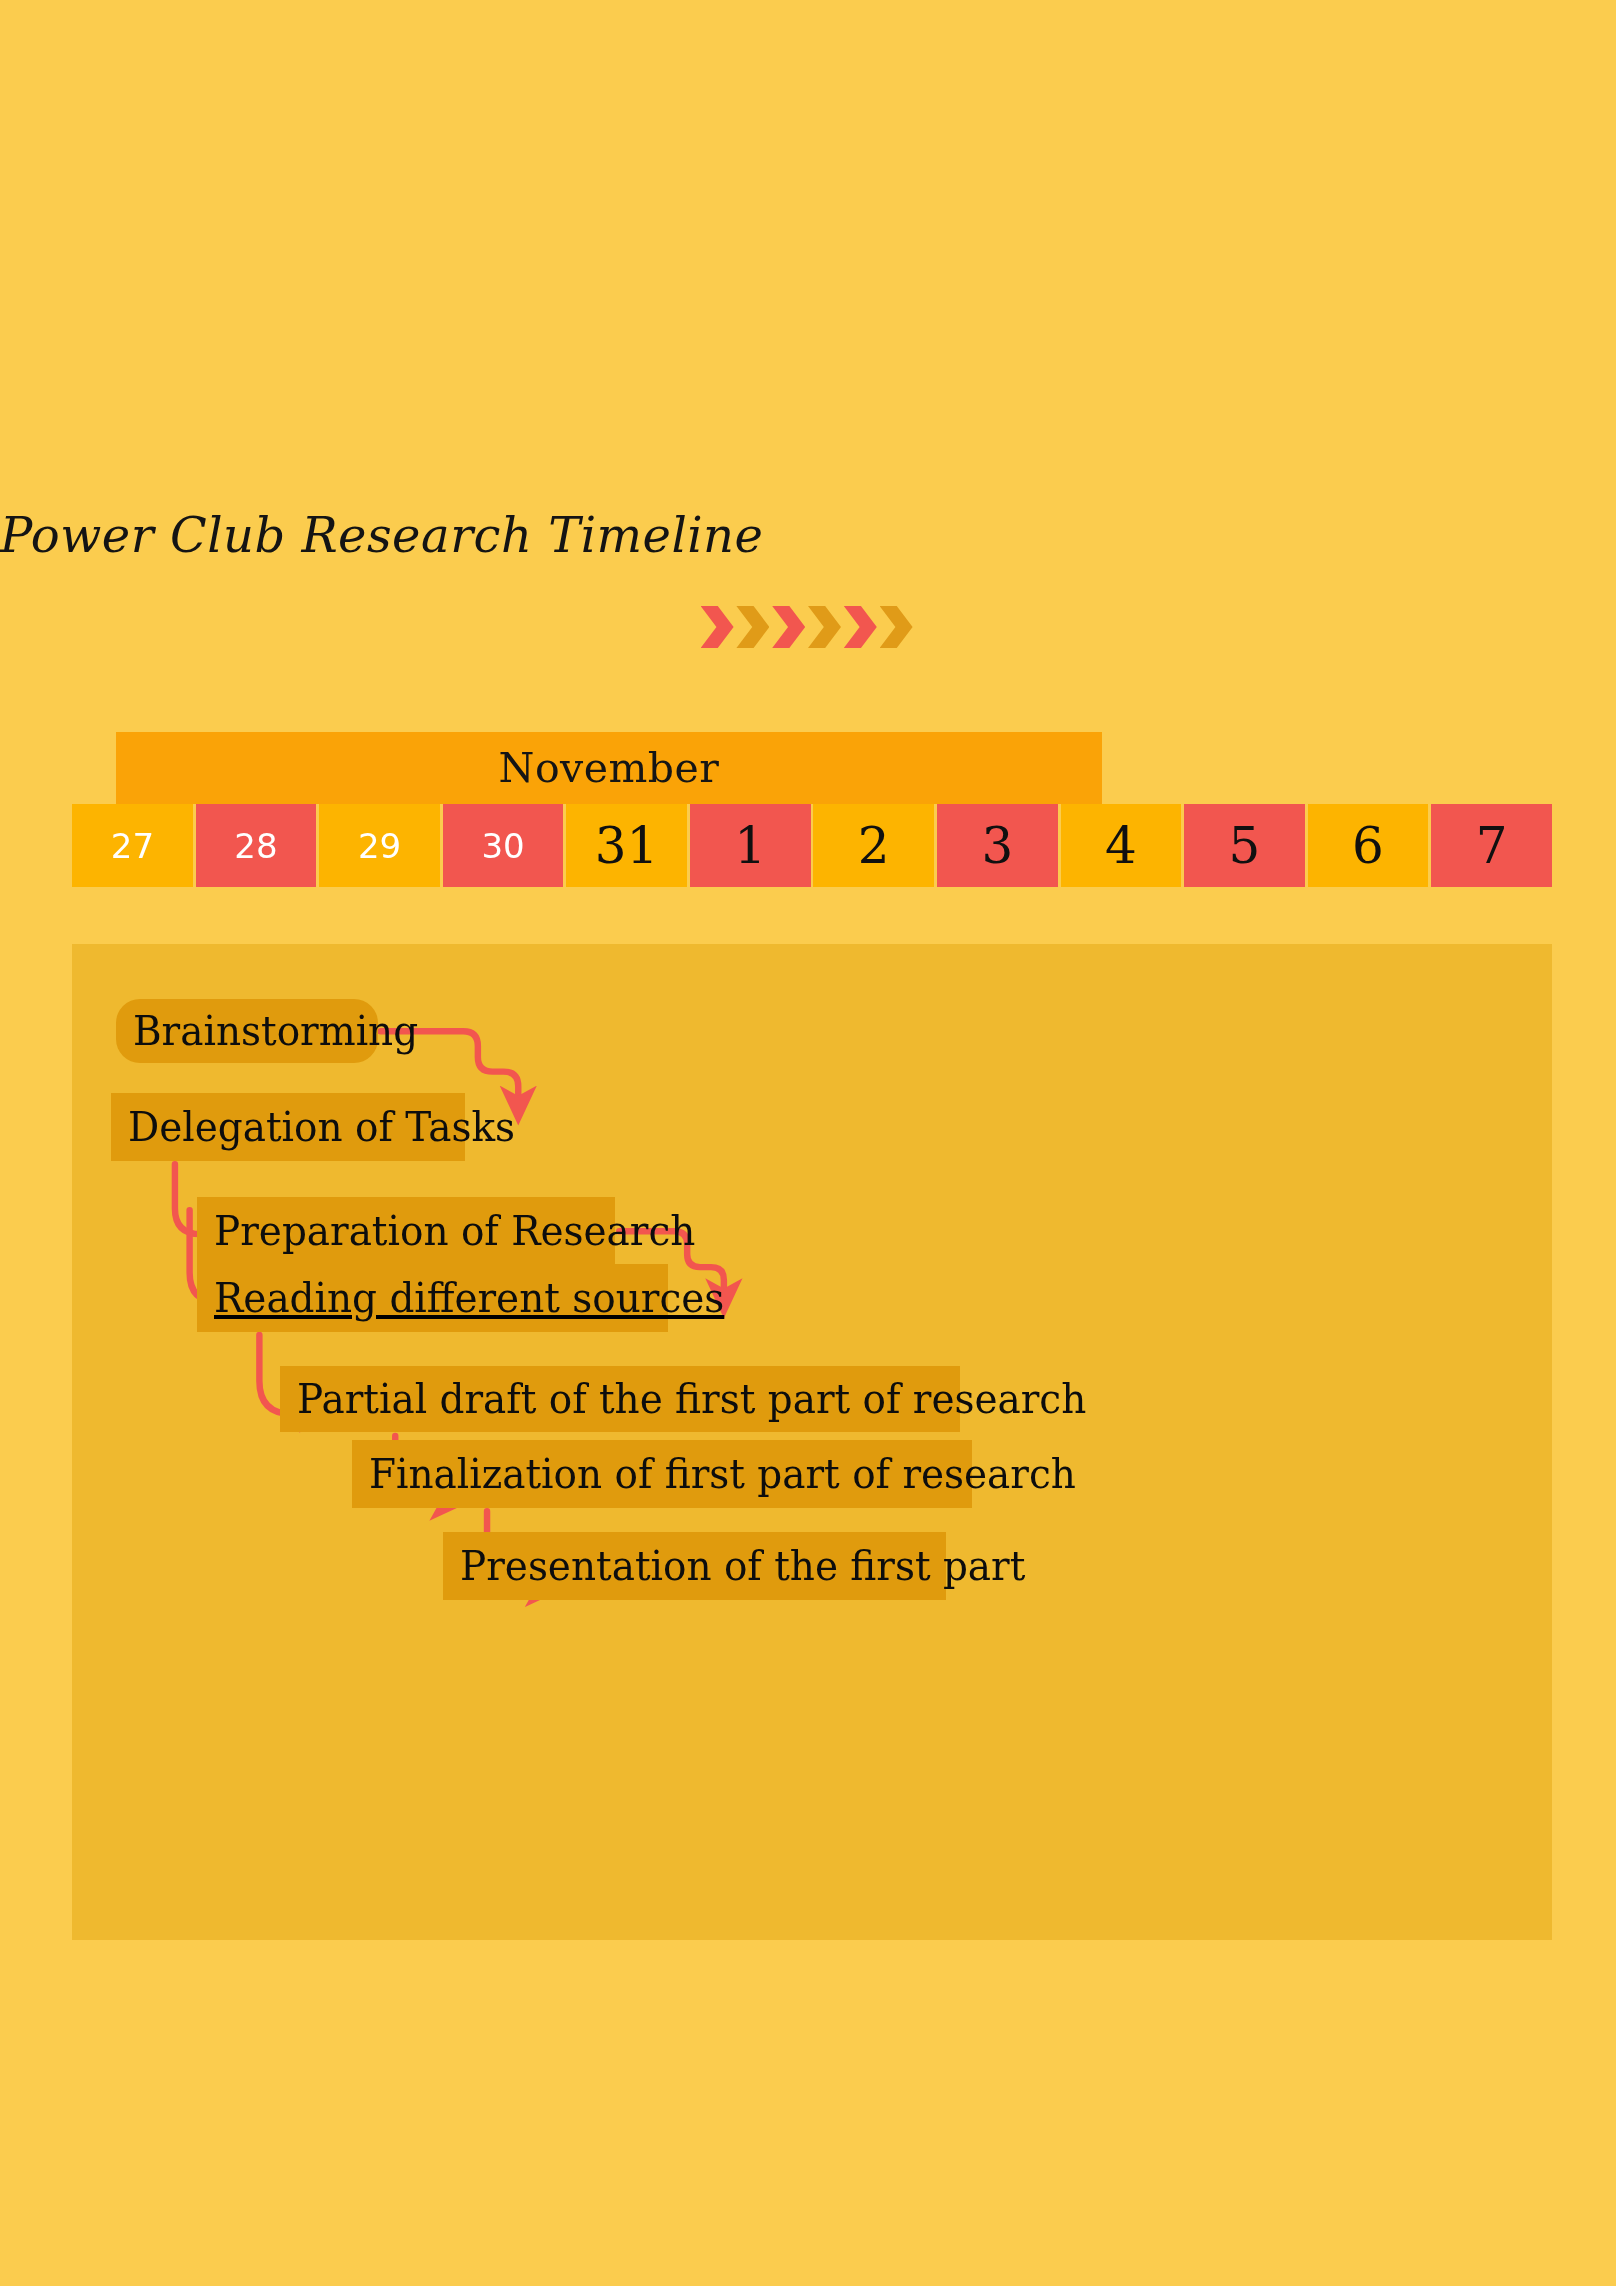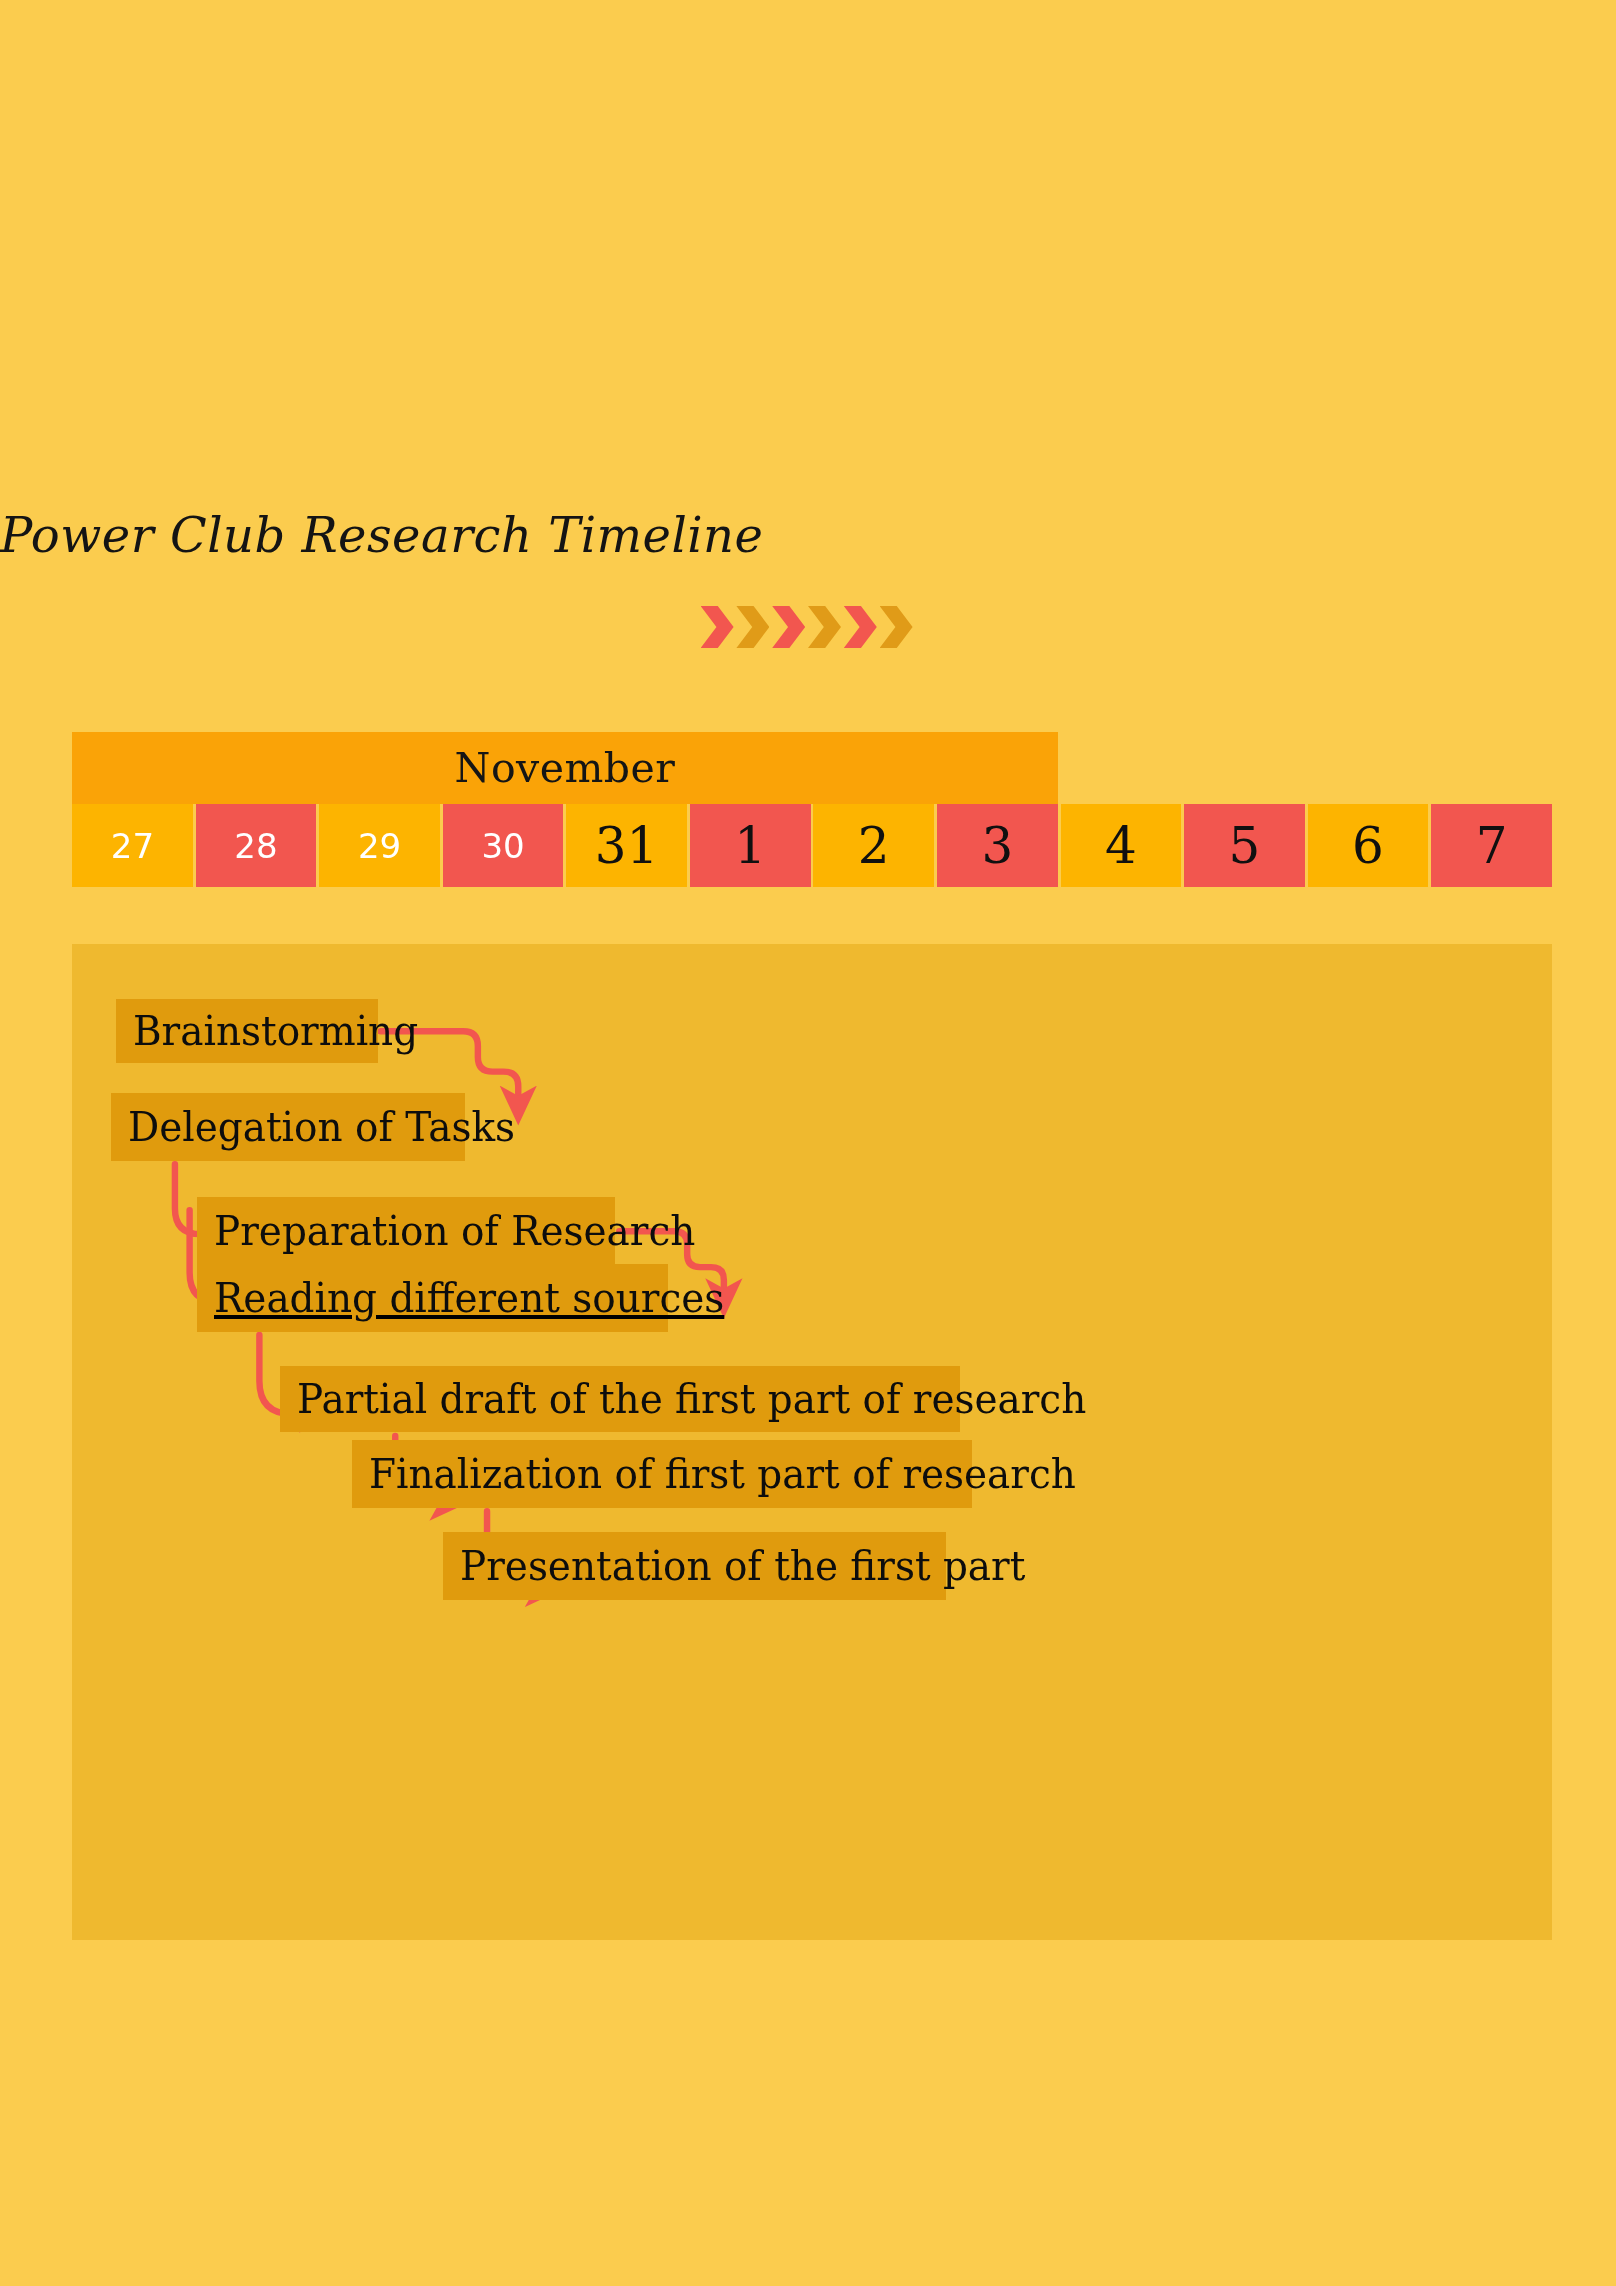--- a/index.html
+++ b/index.html
@@ -177,21 +177,21 @@
       <div class="chev" style="background: rgb(242, 86, 79);"></div>
       <div class="chev" style="background: rgb(224, 155, 24);"></div>
       <div class="chev" style="background: rgb(242, 86, 79);"></div>
       <div class="chev" style="background: rgb(224, 155, 24);"></div>
       <div class="chev" style="background: rgb(242, 86, 79);"></div>
       <div class="chev" style="background: rgb(224, 155, 24);"></div>
     </div>
 
   <div class="calendar">
     <div class="month-row" id="month-row">
-        <div class="month month-nov" style="width: 986px; background: rgb(250, 163, 7); color: rgb(21, 21, 21);">November</div>
+        <div class="month month-nov" style="width: 986px; background: rgb(250, 163, 7); color: rgb(21, 21, 21); margin-left: 44px;">November</div>
       </div>
     <div class="days-row" id="days-row">
         <div class="day day-oct" style="width: 121px; background: rgb(253, 180, 0); color: rgb(255, 255, 255);">27</div>
         <div class="day day-oct" style="width: 121px; background: rgb(242, 86, 79); color: rgb(255, 255, 255);">28</div>
         <div class="day day-oct" style="width: 121px; background: rgb(253, 180, 0); color: rgb(255, 255, 255);">29</div>
         <div class="day day-oct" style="width: 121px; background: rgb(242, 86, 79); color: rgb(255, 255, 255);">30</div>
         <div class="day day-nov" style="width: 121px; background: rgb(253, 180, 0); color: rgb(16, 16, 16);">31</div>
         <div class="day day-nov" style="width: 121px; background: rgb(242, 86, 79); color: rgb(16, 16, 16);">1</div>
         <div class="day day-nov" style="width: 121px; background: rgb(253, 180, 0); color: rgb(16, 16, 16);">2</div>
         <div class="day day-nov" style="width: 121px; background: rgb(242, 86, 79); color: rgb(16, 16, 16);">3</div>
@@ -220,21 +220,21 @@
         <path d="M596,313 L656,313 Q670,313 670,327 L670,338 Q670,352 684,352 L696,352 Q710,352 710,366 L710,395"></path>
 
         <path d="M204,426 L204,476 Q204,512 240,512 L278,512"></path>
 
         <path d="M352,536 L352,576 Q352,608 386,608 L420,608"></path>
 
         <path d="M452,618 L452,666 Q452,702 490,702 L524,702"></path>
       </g>
     </svg>
     <div id="task-bars">
-        <div class="task-bar" style="left: 44px; top: 55px; width: 262px; height: 64px; background: rgb(224, 155, 13);">
+        <div class="task-bar" style="left: 44px; top: 55px; width: 262px; height: 64px; background: rgb(224, 155, 13); border-radius: 24px;">
           <span class="task-label">Brainstorming</span>
         </div>
         <div class="task-bar" style="left: 39px; top: 149px; width: 354px; height: 68px; background: rgb(224, 155, 13);">
           <span class="task-label">Delegation of Tasks</span>
         </div>
         <div class="task-bar" style="left: 125px; top: 253px; width: 418px; height: 68px; background: rgb(224, 155, 13);">
           <span class="task-label">Preparation of Research</span>
         </div>
         <div class="task-bar" style="left: 125px; top: 320px; width: 471px; height: 68px; background: rgb(224, 155, 13); text-decoration: underline;">
           <span class="task-label">Reading different sources</span>

